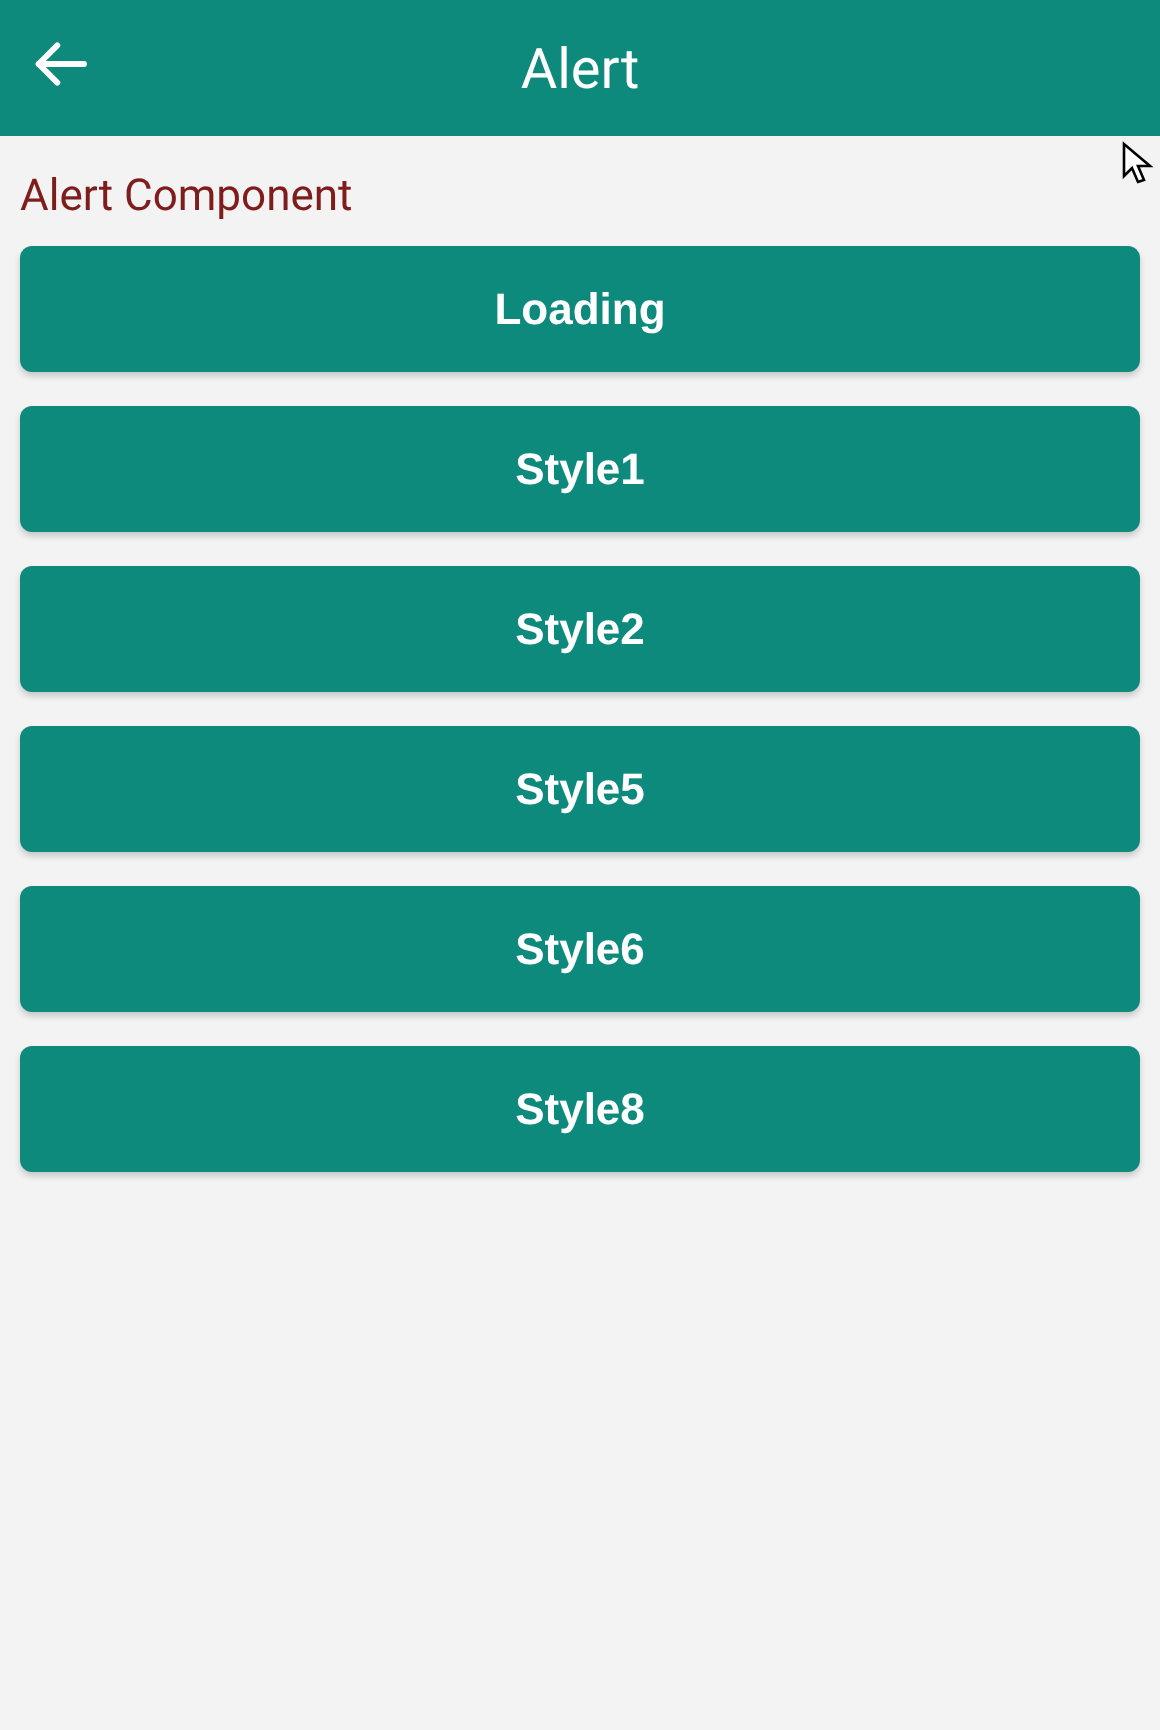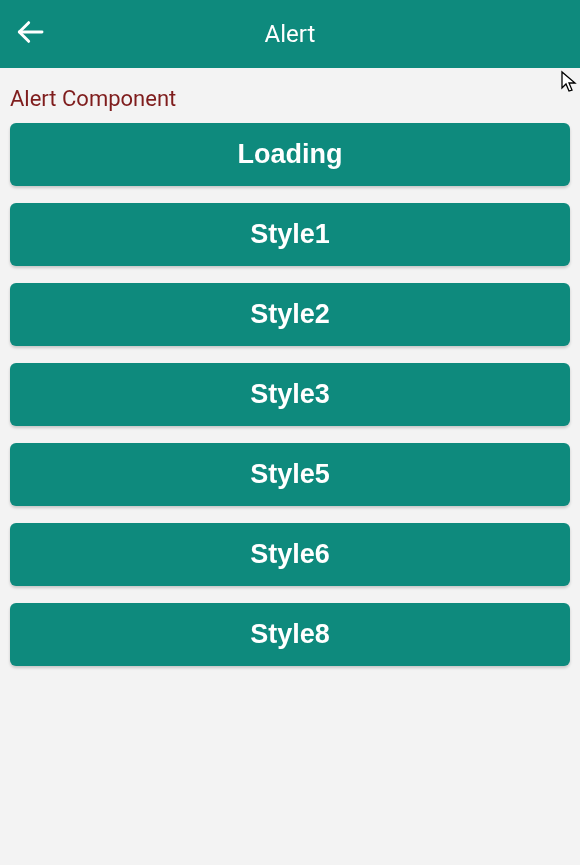--- a/index.html
+++ b/index.html
@@ -24,39 +24,39 @@
     align-items: center;
     justify-content: center;
     cursor: pointer;
   }
   .back-btn svg { width: 32px; height: 32px; }
   .title {
     position: absolute;
     left: 0; right: 0;
     text-align: center;
     color: #fff;
-    font-size: 24px;
+    font-size: 28px;
     font-weight: 400;
     pointer-events: none;
   }
   .content { padding: 14px 10px 0 10px; }
   .section-title {
     color: #7f1d1d;
     font-size: 22px;
     font-weight: 400;
     padding: 4px 0 12px 0;
   }
   .btn-list { display: flex; flex-direction: column; gap: 17px; }
   .style-btn {
     background: #0e8a7d;
     color: #fff;
     border: none;
     border-radius: 6px;
     height: 63px;
-    font-size: 27px;
+    font-size: 22px;
     font-weight: 600;
     cursor: pointer;
     box-shadow: 0 2px 3px rgba(0,0,0,0.18);
   }
   .cursor {
     position: absolute;
     top: 70px;
     left: 560px;
     pointer-events: none;
   }
@@ -77,21 +77,20 @@
   <div class="title">Alert</div>
 </div>
 
 <div class="content">
   <div class="section-title">Alert Component</div>
 
   <div class="btn-list">
     <button class="style-btn">Loading</button>
     <button class="style-btn">Style1</button>
     <button class="style-btn">Style2</button>
-    <button class="style-btn">Style3</button>
     <button class="style-btn">Style5</button>
     <button class="style-btn">Style6</button>
     <button class="style-btn">Style8</button>
   </div>
 </div>
 
 <div class="cursor">
   <svg viewBox="0 0 20 24" fill="none" stroke="#000" stroke-width="1.3">
     <path d="M2 2 L2 18 L6 14 L9 21 L12 20 L9 13 L15 13 Z" fill="#fff"></path>
   </svg>

